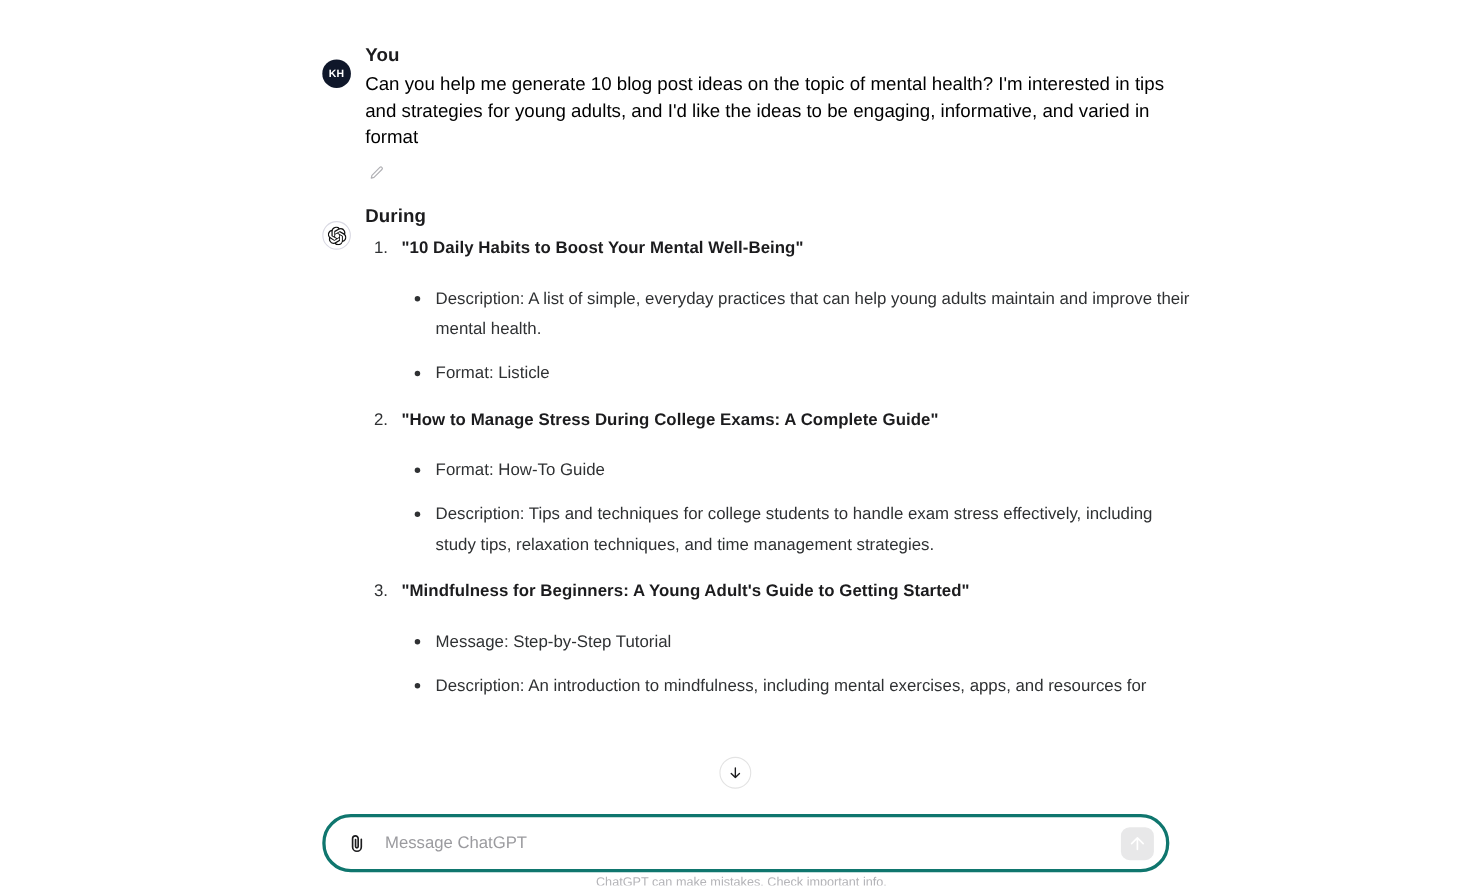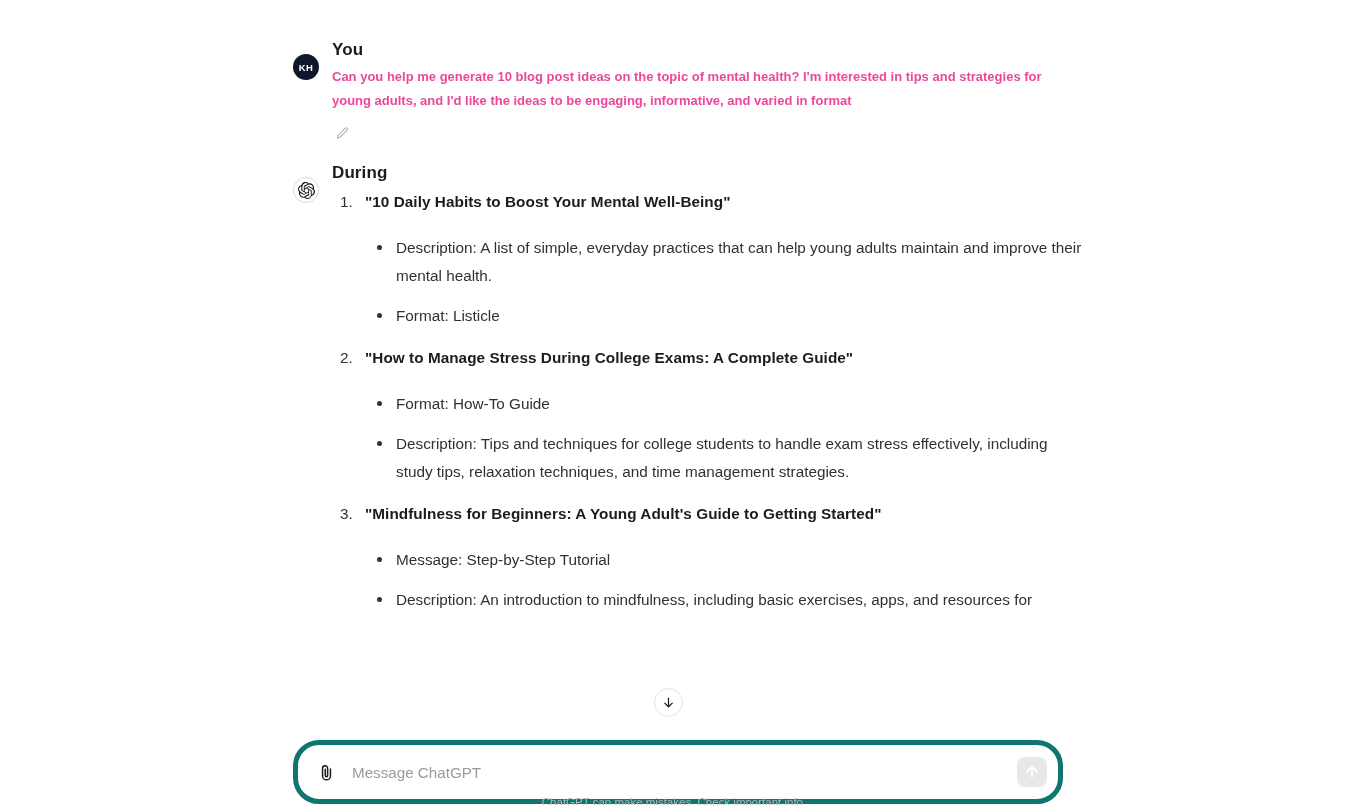--- a/index.html
+++ b/index.html
@@ -39,22 +39,22 @@
     display: flex; align-items: center; justify-content: center;
   }
   .avatar-gpt svg { width: 17px; height: 17px; display: block; }
 
   .author {
     font-size: 17px; font-weight: 700; color: #1c1c1e;
     line-height: 20px; margin-bottom: 5px; letter-spacing: .1px;
   }
 
   .body-text {
-    font-size: 13px; color: #ec4899;
-    line-height: 24px; font-weight: 700;
+    font-size: 17px; color: #000000;
+    line-height: 24px; font-weight: 400;
   }
 
   
   .edit-row { margin-top: 10px; height: 20px; }
   .edit-btn {
     width: 20px; height: 20px; display: inline-flex;
     align-items: center; justify-content: center;
     cursor: pointer;
   }
   .edit-btn svg { width: 15px; height: 15px; display: block; }
@@ -94,22 +94,22 @@
   .scroll-down svg { width: 15px; height: 15px; display: block; }
 
   
   .composer-zone {
     position: absolute; left: 0; bottom: 0;
     width: 1348px; height: 68px;
     background: #ffffff; z-index: 5;
   }
   .composer {
     position: absolute; left: 293px; top: 3px;
-    width: 770px; height: 64px;
-    border: 5px solid #0f766e; border-radius: 26px;
+    width: 770px; height: 53px;
+    border: 3px solid #0f766e; border-radius: 26px;
     background: #ffffff;
     display: flex; align-items: center;
   }
   .attach-btn {
     width: 26px; height: 26px; margin-left: 15px;
     display: flex; align-items: center; justify-content: center;
     cursor: pointer; flex: 0 0 auto;
   }
   .attach-btn svg { width: 19px; height: 19px; display: block; }
   .composer-input {
@@ -193,21 +193,21 @@
           </ul>
         </li>
 
         <li>
           <div class="idea-title">"Mindfulness for Beginners: A Young Adult's Guide to Getting Started"</div>
           <ul class="sub-list">
             <li>
               <div class="sub-text">Message: Step-by-Step Tutorial</div>
             </li>
             <li>
-              <div class="sub-text">Description: An introduction to mindfulness, including basic exercises, apps, and resources for</div>
+              <div class="sub-text">Description: An introduction to mindfulness, including mental exercises, apps, and resources for</div>
             </li>
           </ul>
         </li>
       </ol>
     </div>
   </div>
 
   <div class="scroll-down">
     <svg viewBox="0 0 24 24" fill="none" stroke="#1c1c1e" stroke-width="2" stroke-linecap="round" stroke-linejoin="round">
       <path d="M12 5v14M6 13l6 6 6-6"></path>

